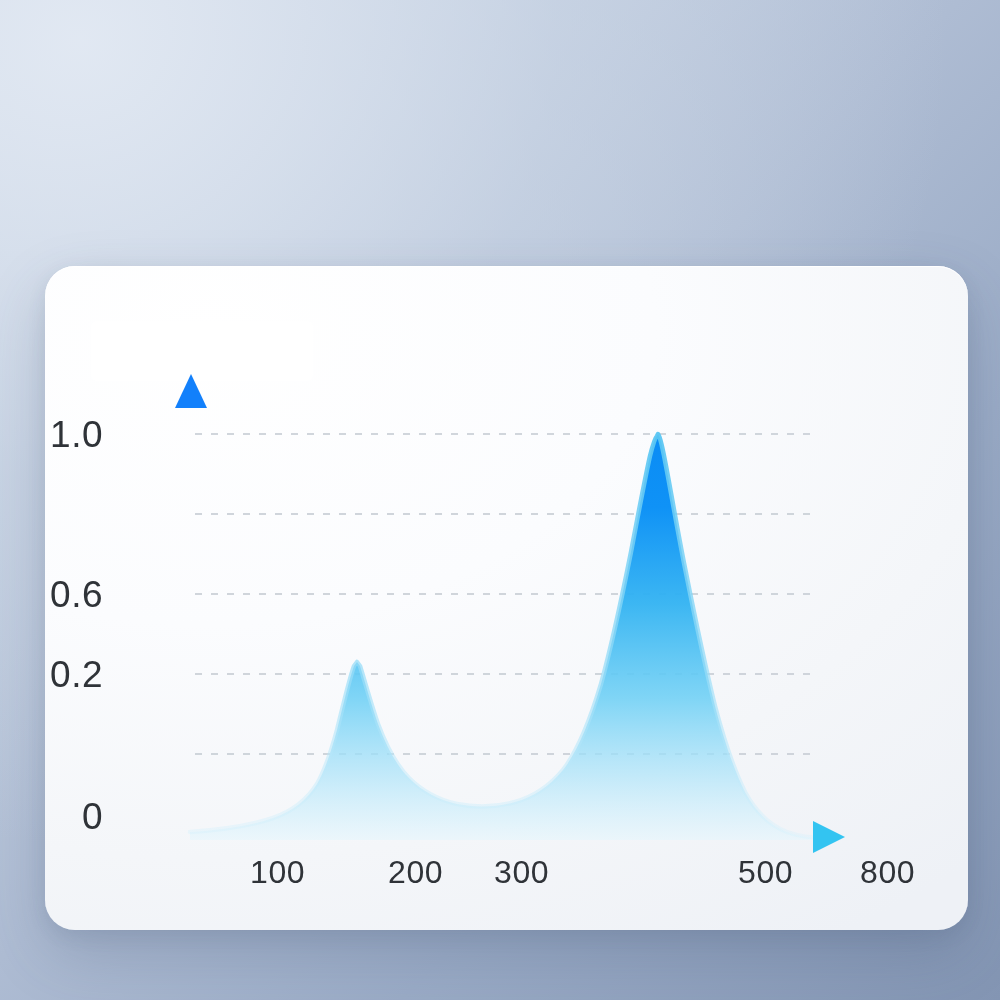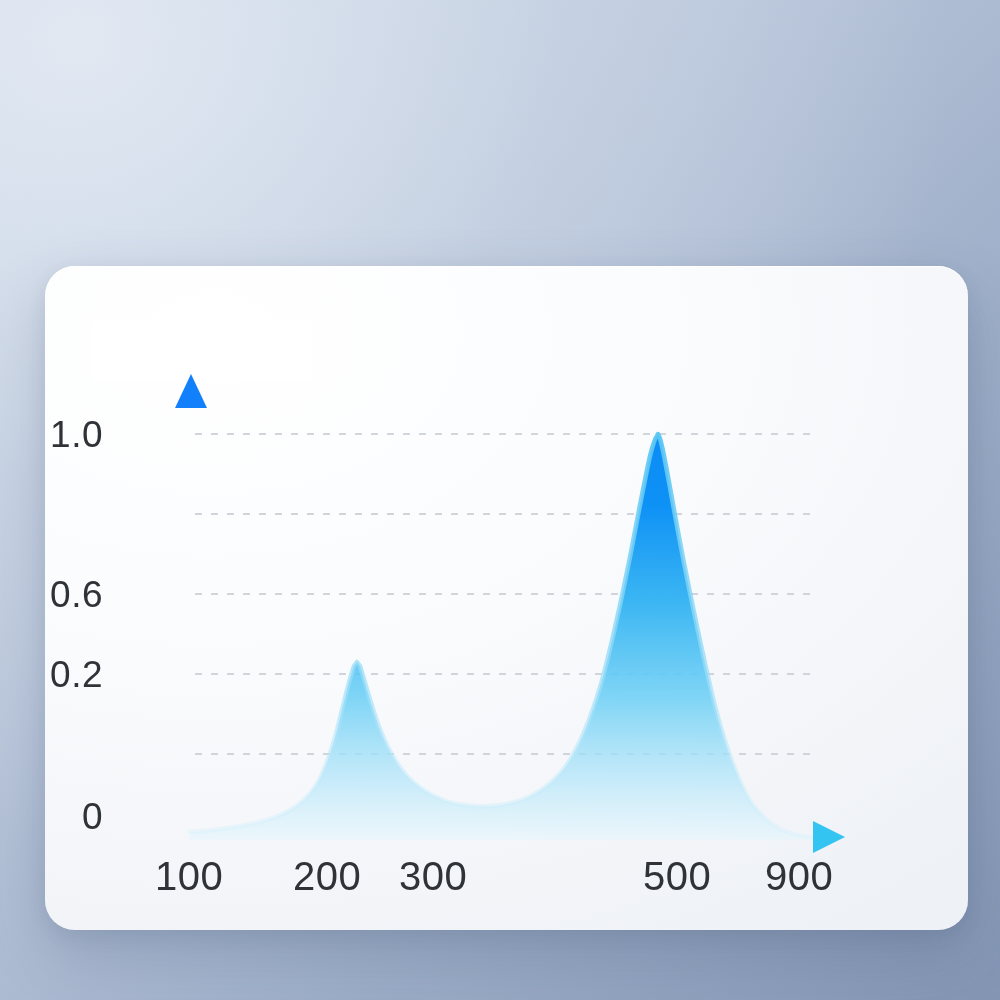--- a/index.html
+++ b/index.html
@@ -59,22 +59,22 @@
     font-weight:400;
     white-space:nowrap;
     letter-spacing:0.5px;
   }
   .ytick {
     font-size:37px;
     text-align:right;
     width:96px;
   }
   .xtick {
-    font-size:40px;
-    text-align:left;
+    font-size:32px;
+    text-align:right;
     width:150px;
   }
 </style>
 </head>
 <body>
 
 <div id="stage">
 
   <div id="card">
 
@@ -188,17 +188,17 @@
 
       <div class="tick ytick" style="left:-38px; top:148px;">1.0</div>
       <div class="tick ytick" style="left:-38px; top:308px;">0.6</div>
       <div class="tick ytick" style="left:-38px; top:388px;">0.2</div>
       <div class="tick ytick" style="left:-38px; top:530px;">0</div>
 
       <div class="tick xtick" style="left:110px; top:588px;">100</div>
       <div class="tick xtick" style="left:248px; top:588px;">200</div>
       <div class="tick xtick" style="left:354px; top:588px;">300</div>
       <div class="tick xtick" style="left:598px; top:588px;">500</div>
-      <div class="tick xtick" style="left:720px; top:588px;">900</div>
+      <div class="tick xtick" style="left:720px; top:588px;">800</div>
 
     </div>
   </div>
 </div>
 
 </body></html>

